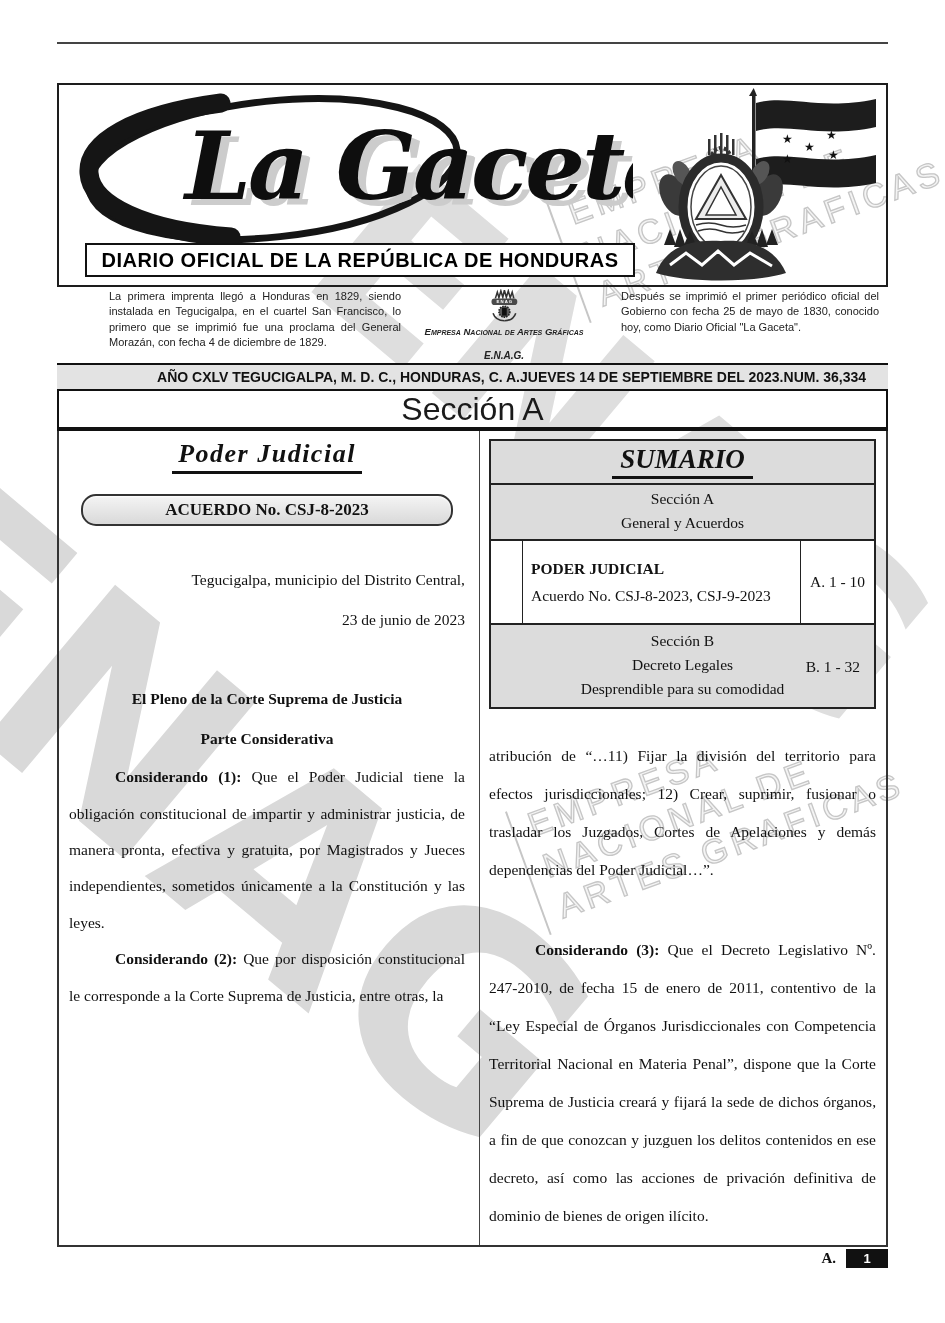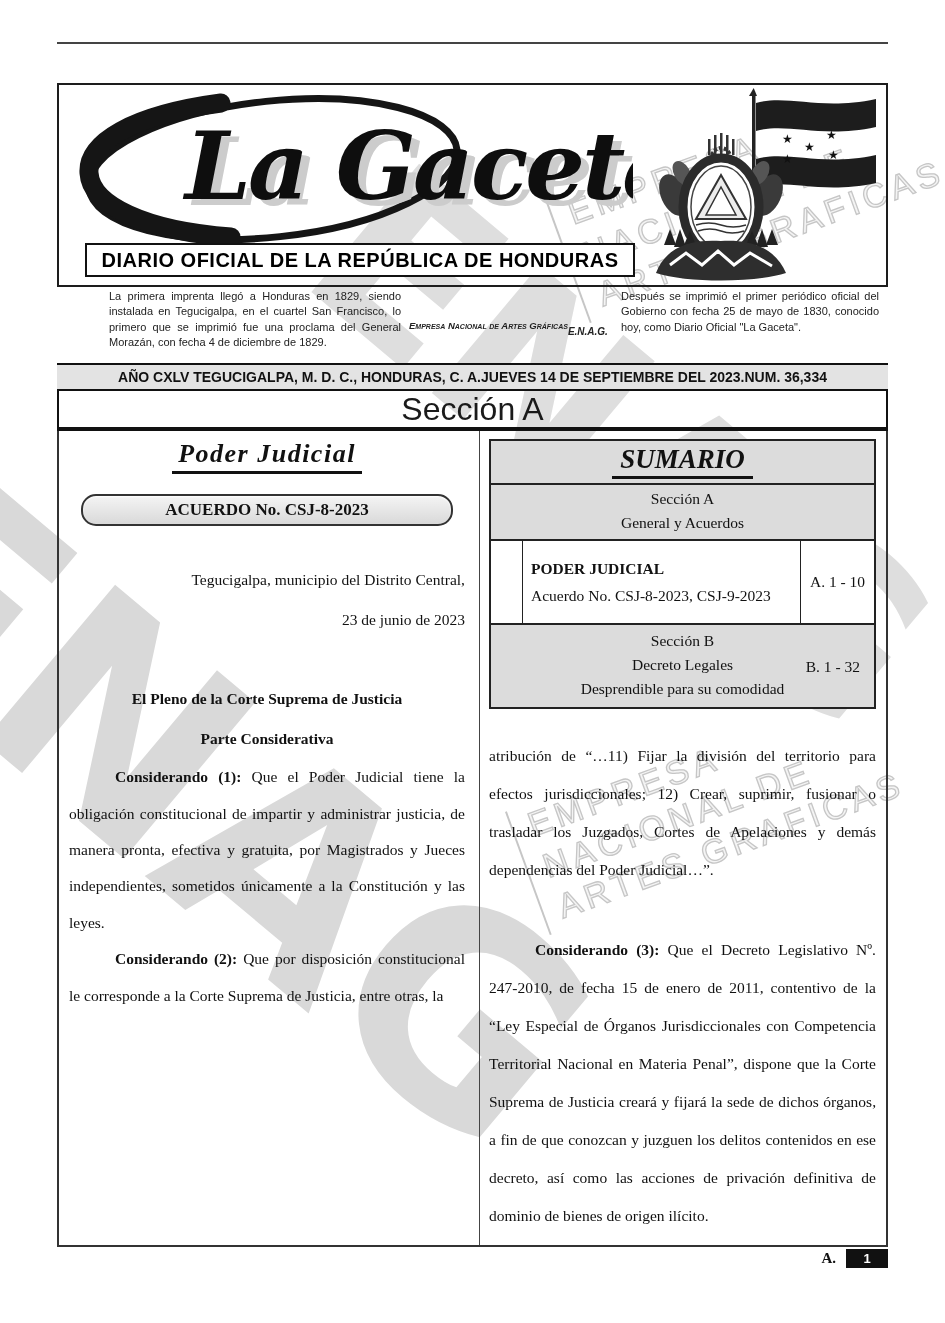--- a/index.html
+++ b/index.html
@@ -24,29 +24,29 @@
   .header-box{left:57px;right:57px;top:83px;height:200px;border:2px solid #1d1d1d;background:transparent;}
   .logo-svg{position:absolute;left:14px;top:4px;}
   .diario-bar{position:absolute;left:26px;top:158px;width:546px;height:30px;border:2px solid #111;
               background:#fff;display:flex;align-items:center;justify-content:center;
               font-family:"Liberation Sans",sans-serif;font-weight:bold;font-size:20px;letter-spacing:.5px;color:#000000;}
   .arms{position:absolute;right:6px;top:2px;}
   
   .inforow{left:57px;right:57px;top:289px;height:72px;display:flex;}
   .note{font-family:"Liberation Sans",sans-serif;font-size:11px;line-height:1.4;text-align:justify;color:#222;}
   .note-left{width:292px;margin-left:52px;}
-  .enag-center{width:190px;display:flex;flex-direction:row;align-items:center;margin:0 8px;}
+  .enag-center{width:190px;display:flex;flex-direction:column;align-items:center;margin:0 8px;}
   .enag-name{font-family:"Liberation Sans",sans-serif;font-variant:small-caps;font-style:italic;
              font-weight:bold;font-size:9.5px;margin-top:1px;color:#222;white-space:nowrap;}
   .enag-abbr{font-family:"Liberation Sans",sans-serif;font-style:italic;font-weight:bold;font-size:10px;color:#222;margin-top:13px;}
   .note-right{width:258px;margin-left:14px;}
   
   .datebar{left:57px;right:57px;top:363px;height:24px;background:#e3e3e3;
            border-top:2px solid #111;border-bottom:2px solid #111;
-           display:flex;align-items:center;justify-content:center;padding:0 22px;
+           display:flex;align-items:center;justify-content:flex-end;padding:0 22px;
            font-family:"Liberation Sans",sans-serif;font-weight:bold;font-size:14px;color:#111;}
   
   .section-band{left:57px;right:57px;top:391px;height:36px;border-bottom:4px solid #111;
                 border-left:2px solid #111;border-right:2px solid #111;
                 display:flex;align-items:center;justify-content:center;
                 font-family:"Liberation Sans",sans-serif;font-size:32px;color:#1a1a1a;background:transparent;}
   
   .bodyframe{left:57px;right:57px;top:431px;height:814px;border-left:2px solid #333;
              border-right:2px solid #333;border-bottom:2px solid #333;display:flex;background:transparent;}
   .colL{width:420px;padding:0 14px 0 10px;box-sizing:border-box;}

